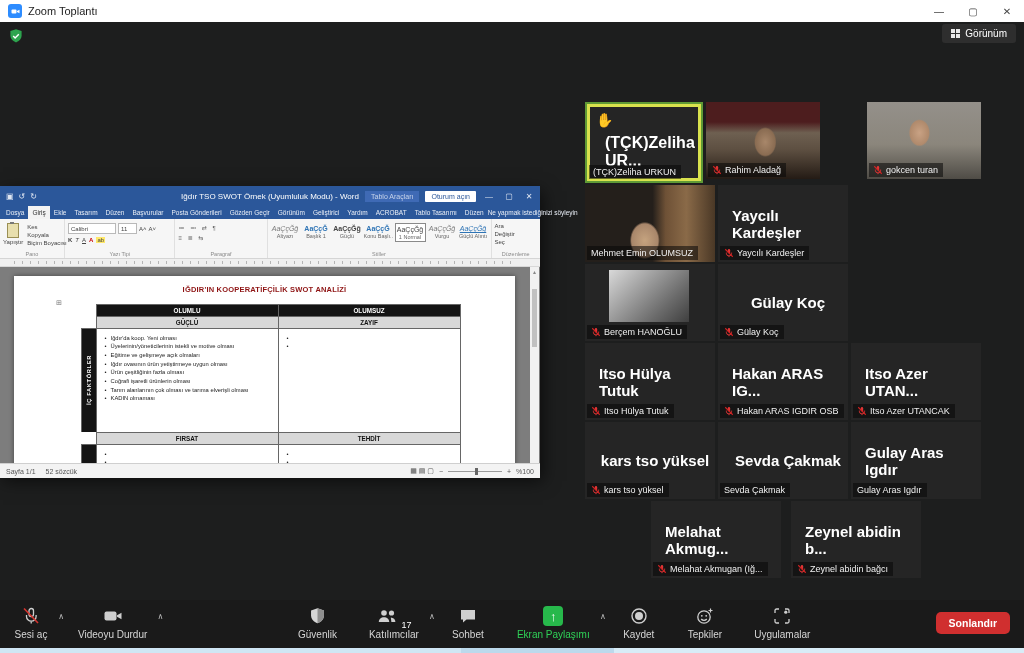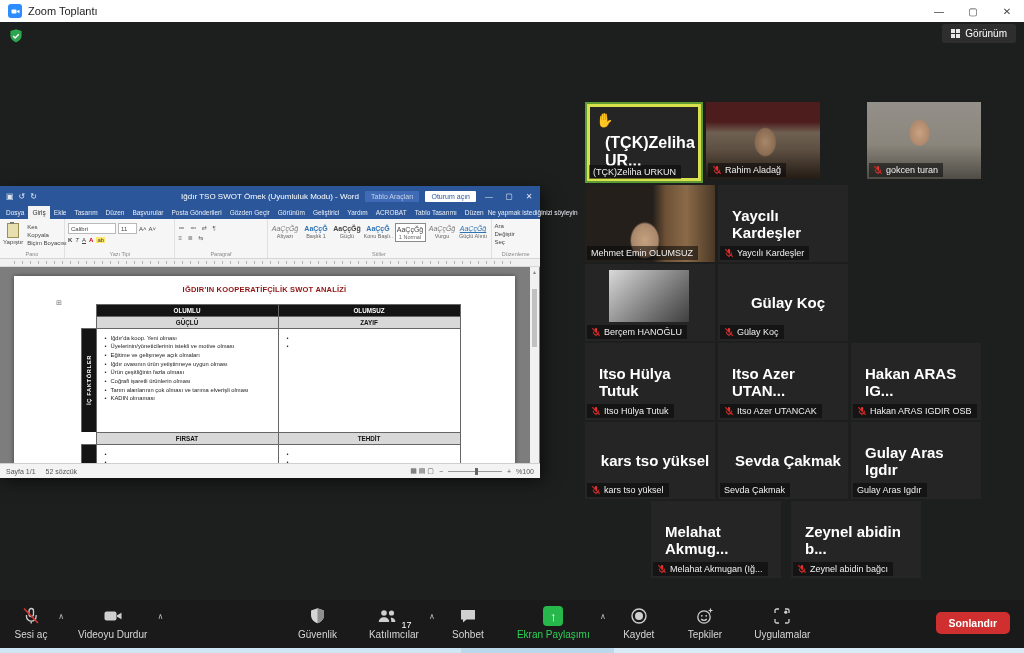--- a/index.html
+++ b/index.html
@@ -462,41 +462,41 @@
           <svg width="10" height="10" viewBox="0 0 12 12">
               <rect x="4.6" y="1.2" width="2.8" height="5.2" rx="1.4" fill="#e03535"></rect>
               <path d="M2.8 5.5v.8a3.2 3.2 0 0 0 6.4 0v-.8" fill="none" stroke="#e03535" stroke-width="1.1"></path>
               <line x1="6" y1="9.6" x2="6" y2="11" stroke="#e03535" stroke-width="1.1"></line>
               <line x1="1.5" y1="1.5" x2="10.5" y2="10.5" stroke="#d22222" stroke-width="1.3"></line>
             </svg>
           <span>Itso Hülya Tutuk</span>
         </div>
       </div>
       <div class="tile">
+        <div class="big">Hakan ARAS IG...</div>
+        <div class="plabel">
+          <svg width="10" height="10" viewBox="0 0 12 12">
+              <rect x="4.6" y="1.2" width="2.8" height="5.2" rx="1.4" fill="#e03535"></rect>
+              <path d="M2.8 5.5v.8a3.2 3.2 0 0 0 6.4 0v-.8" fill="none" stroke="#e03535" stroke-width="1.1"></path>
+              <line x1="6" y1="9.6" x2="6" y2="11" stroke="#e03535" stroke-width="1.1"></line>
+              <line x1="1.5" y1="1.5" x2="10.5" y2="10.5" stroke="#d22222" stroke-width="1.3"></line>
+            </svg>
+          <span>Hakan ARAS IGDIR OSB</span>
+        </div>
+      </div>
+      <div class="tile">
         <div class="big">Itso Azer UTAN...</div>
         <div class="plabel">
           <svg width="10" height="10" viewBox="0 0 12 12">
               <rect x="4.6" y="1.2" width="2.8" height="5.2" rx="1.4" fill="#e03535"></rect>
               <path d="M2.8 5.5v.8a3.2 3.2 0 0 0 6.4 0v-.8" fill="none" stroke="#e03535" stroke-width="1.1"></path>
               <line x1="6" y1="9.6" x2="6" y2="11" stroke="#e03535" stroke-width="1.1"></line>
               <line x1="1.5" y1="1.5" x2="10.5" y2="10.5" stroke="#d22222" stroke-width="1.3"></line>
             </svg>
           <span>Itso Azer UTANCAK</span>
-        </div>
-      </div>
-      <div class="tile">
-        <div class="big">Hakan ARAS IG...</div>
-        <div class="plabel">
-          <svg width="10" height="10" viewBox="0 0 12 12">
-              <rect x="4.6" y="1.2" width="2.8" height="5.2" rx="1.4" fill="#e03535"></rect>
-              <path d="M2.8 5.5v.8a3.2 3.2 0 0 0 6.4 0v-.8" fill="none" stroke="#e03535" stroke-width="1.1"></path>
-              <line x1="6" y1="9.6" x2="6" y2="11" stroke="#e03535" stroke-width="1.1"></line>
-              <line x1="1.5" y1="1.5" x2="10.5" y2="10.5" stroke="#d22222" stroke-width="1.3"></line>
-            </svg>
-          <span>Hakan ARAS IGDIR OSB</span>
         </div>
       </div>
     </div>
     <div class="prow">
       <div class="tile">
         <div class="big">kars tso yüksel</div>
         <div class="plabel">
           <svg width="10" height="10" viewBox="0 0 12 12">
               <rect x="4.6" y="1.2" width="2.8" height="5.2" rx="1.4" fill="#e03535"></rect>
               <path d="M2.8 5.5v.8a3.2 3.2 0 0 0 6.4 0v-.8" fill="none" stroke="#e03535" stroke-width="1.1"></path>

